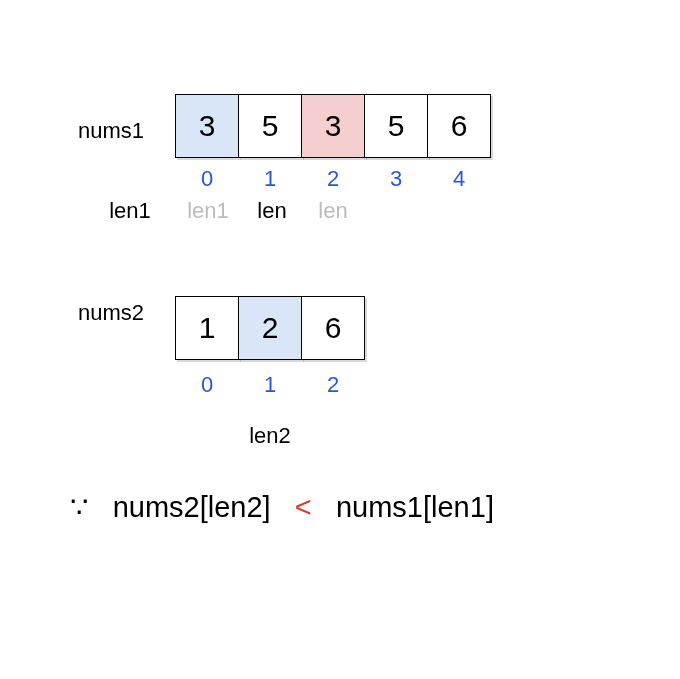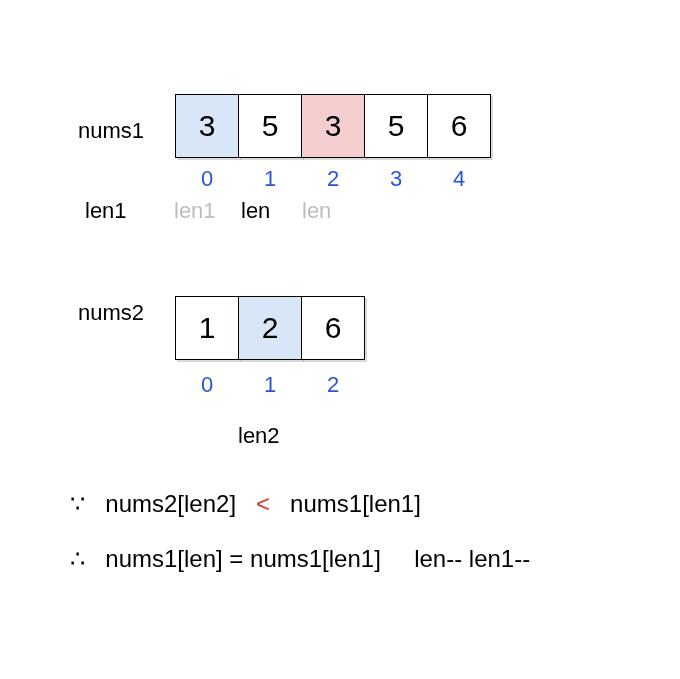--- a/index.html
+++ b/index.html
@@ -51,28 +51,29 @@
     font-size: 22px;
     color: #2a56d6;
     margin-right: -1px;
   }
   .ptr-row {
     position: absolute;
     display: flex;
   }
   .ptr {
     width: 64px;
+    text-align: center;
     font-size: 22px;
     margin-right: -1px;
   }
   .ptr.black { color: #000; }
   .ptr.grey  { color: #bcbcbc; }
   .line {
     position: absolute;
-    font-size: 24px;
+    font-size: 29px;
     color: #000;
     white-space: nowrap;
   }
   .op-red { color: #d43a2f; }
 </style>
 </head>
 <body>
 <div class="stage">
 
   <div class="arr-label" style="left:78px; top:118px;">nums1</div>
@@ -120,21 +121,14 @@
   <div class="line" style="left:70px; top:490px;">
     <span>∵</span>
     <span>&nbsp;</span>
     <span>nums2[len2]</span>
     <span>&nbsp;</span>
     <span class="op-red">&lt;</span>
     <span>&nbsp;</span>
     <span>nums1[len1]</span>
   </div>
 
-  <div class="line" style="left:70px; top:545px;">
-    <span>∴</span>
-    <span>&nbsp;</span>
-    <span>nums1[len] = nums1[len1]</span>
-    <span>&nbsp;&nbsp;&nbsp;</span>
-    <span>len-- len1--</span>
-  </div>
 
 </div>
 
 </body></html>

